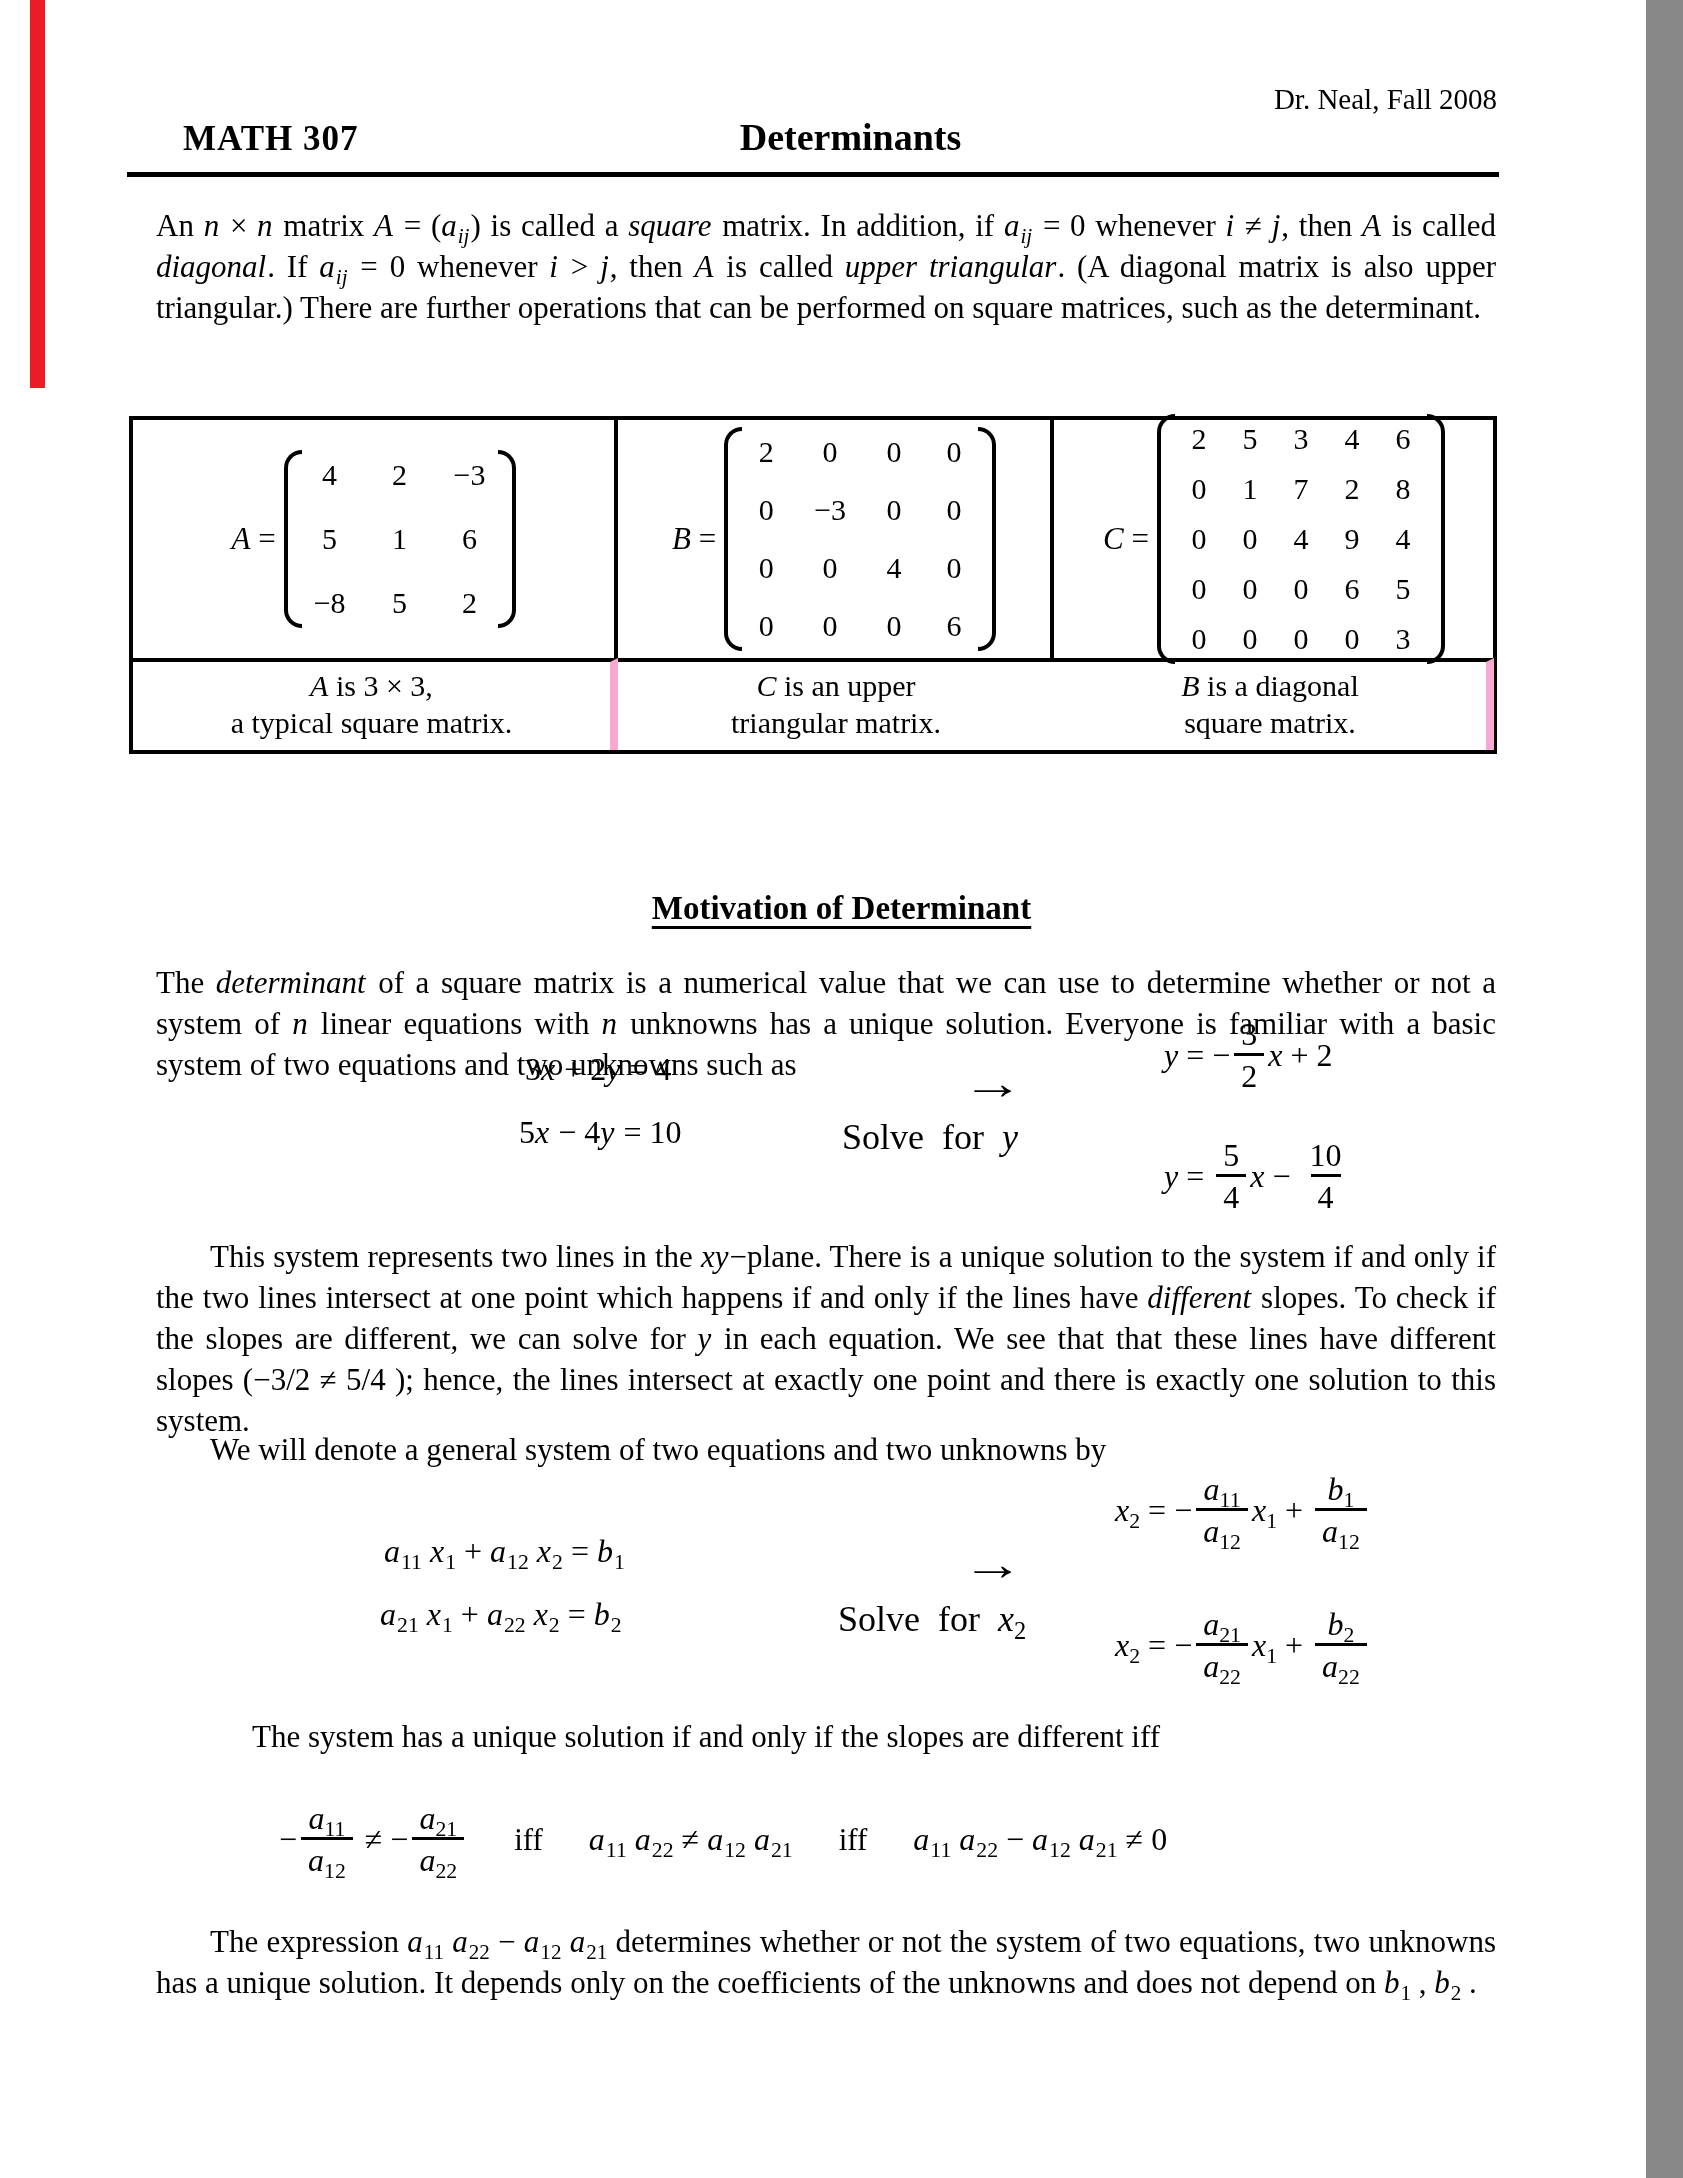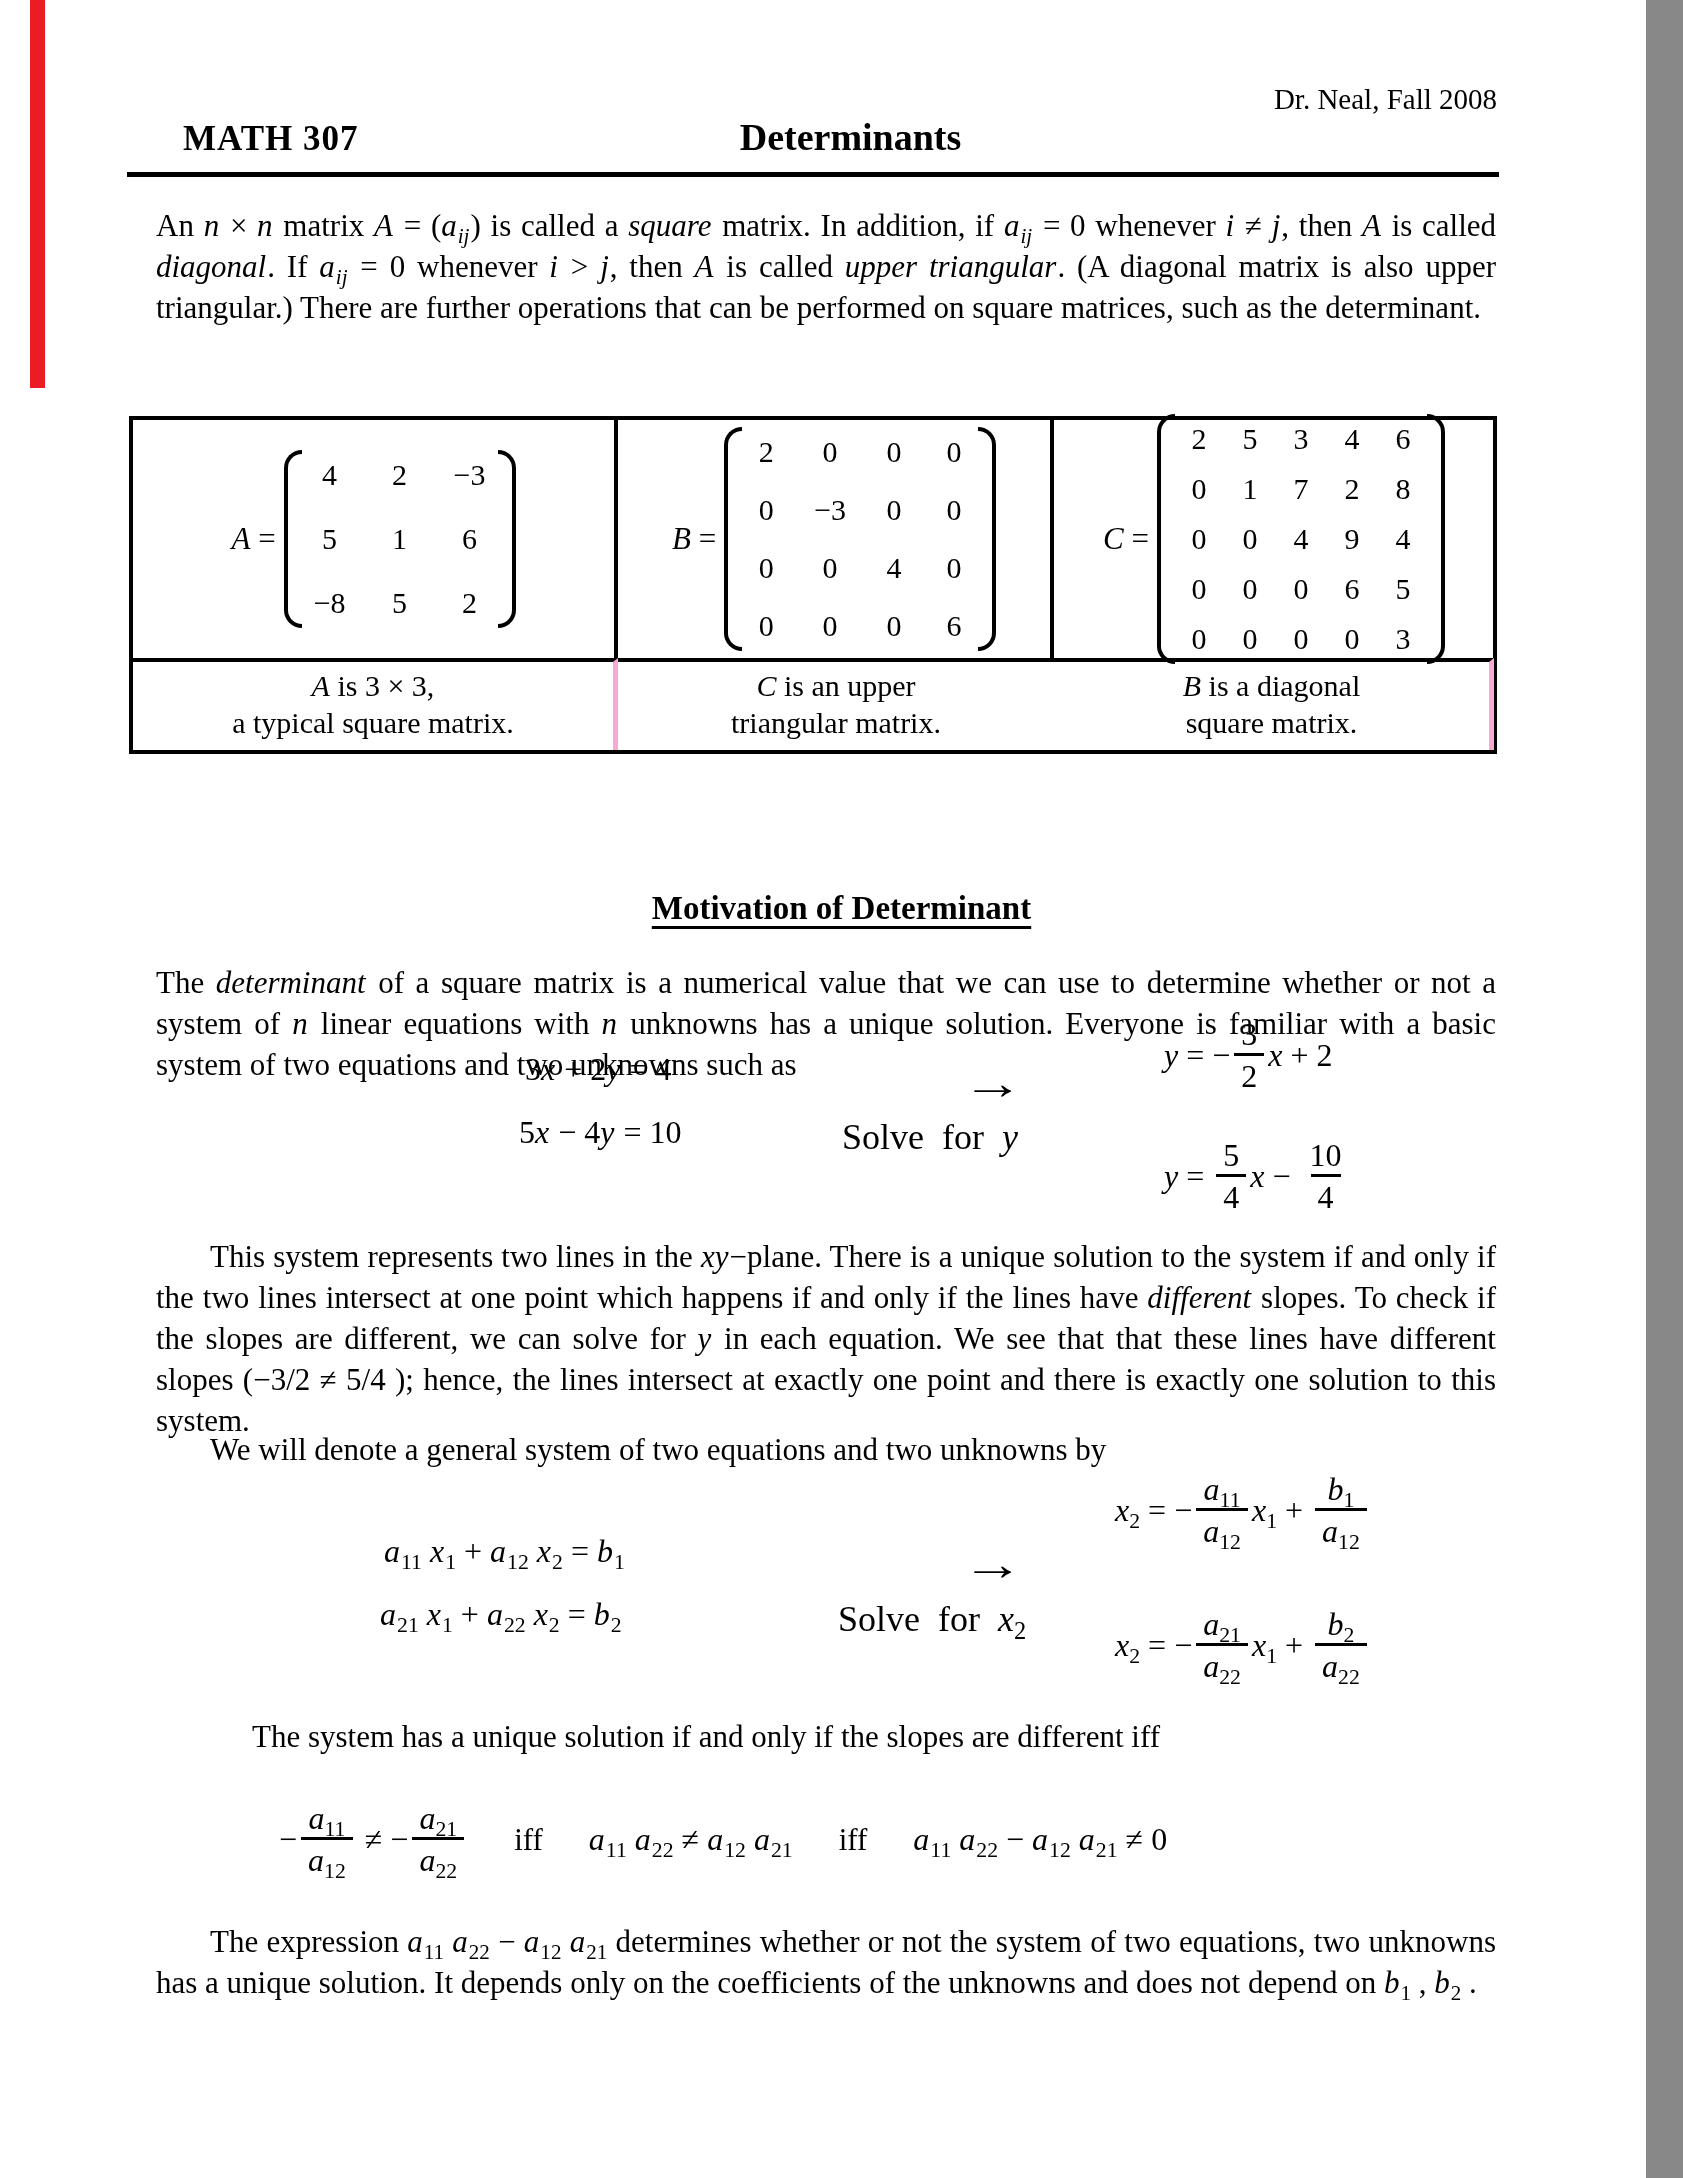--- a/index.html
+++ b/index.html
@@ -20,21 +20,21 @@
   #p-intro{top:205px;left:156px;width:1340px;}
   #p-motivation{top:950px;left:156px;width:1340px;margin-top:12px;}
   #p-lines{top:1236px;left:156px;width:1340px;text-indent:54px;}
   #p-denote{top:1432px;left:210px;font-size:31px;}
   #p-closing{top:1921px;left:156px;width:1340px;text-indent:54px;}
   
   #mtable{top:416px;left:129px;width:1368px;border:4px solid #000;box-sizing:border-box;
           display:grid;grid-template-columns:485px 436px 440px;}
   .mtd{border-right:4px solid #000;height:238px;display:flex;align-items:center;justify-content:center;}
   .mtd.last,.mcap.last{border-right:none;}
-  .mcap{border-right:5px solid #f9a8d4;border-top:4px solid #000;text-align:center;
+  .mcap{border-right:8px solid #f9a8d4;border-top:4px solid #000;text-align:center;
         font-size:30px;line-height:37px;padding:5px 0 9px;}
   .matrix{display:inline-flex;align-items:stretch;}
   .mlabel{align-self:center;font-size:31px;margin-right:8px;white-space:pre;}
   .mgrid{display:grid;padding:8px 12px;font-size:30px;align-content:center;}
   .g3{column-gap:42px;row-gap:30px;}
   .g4{column-gap:36px;row-gap:24px;}
   .g5{column-gap:27px;row-gap:16px;}
   .mcell{text-align:center;min-width:24px;}
   .lparen{width:14px;border:4px solid #000;border-right:none;border-radius:30px 0 0 30px;}
   .rparen{width:14px;border:4px solid #000;border-left:none;border-radius:0 30px 30px 0;}

